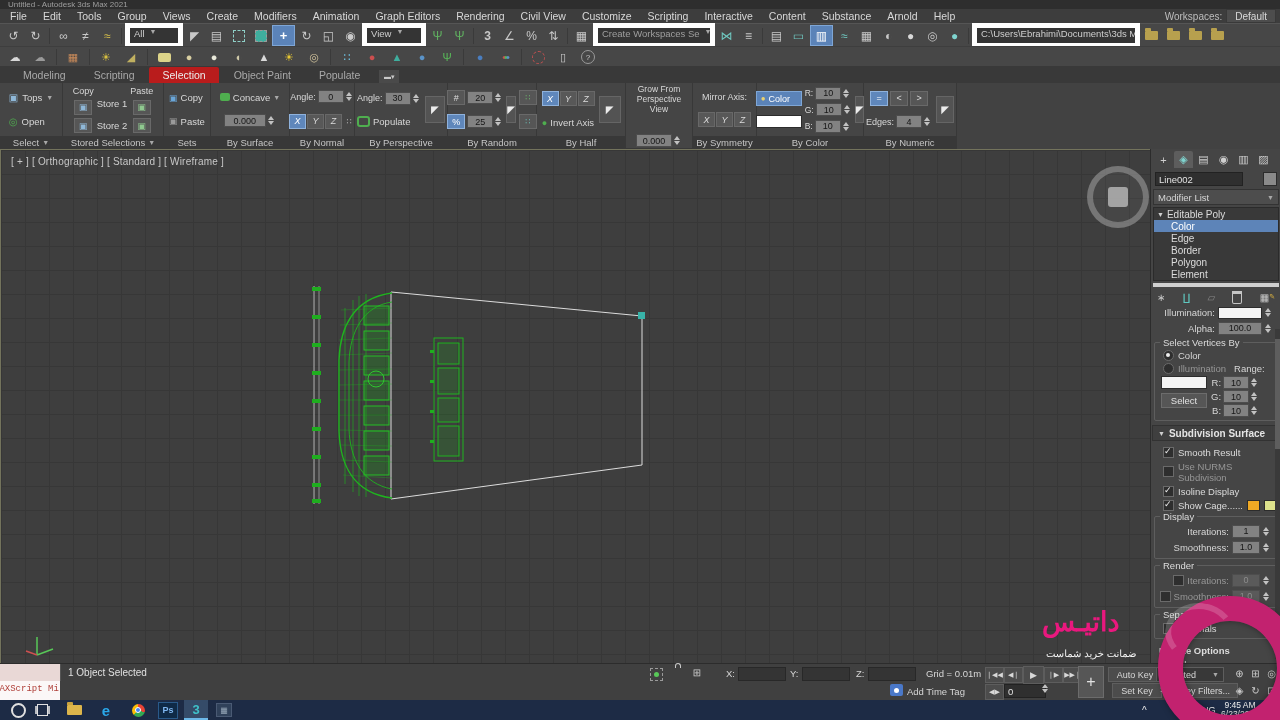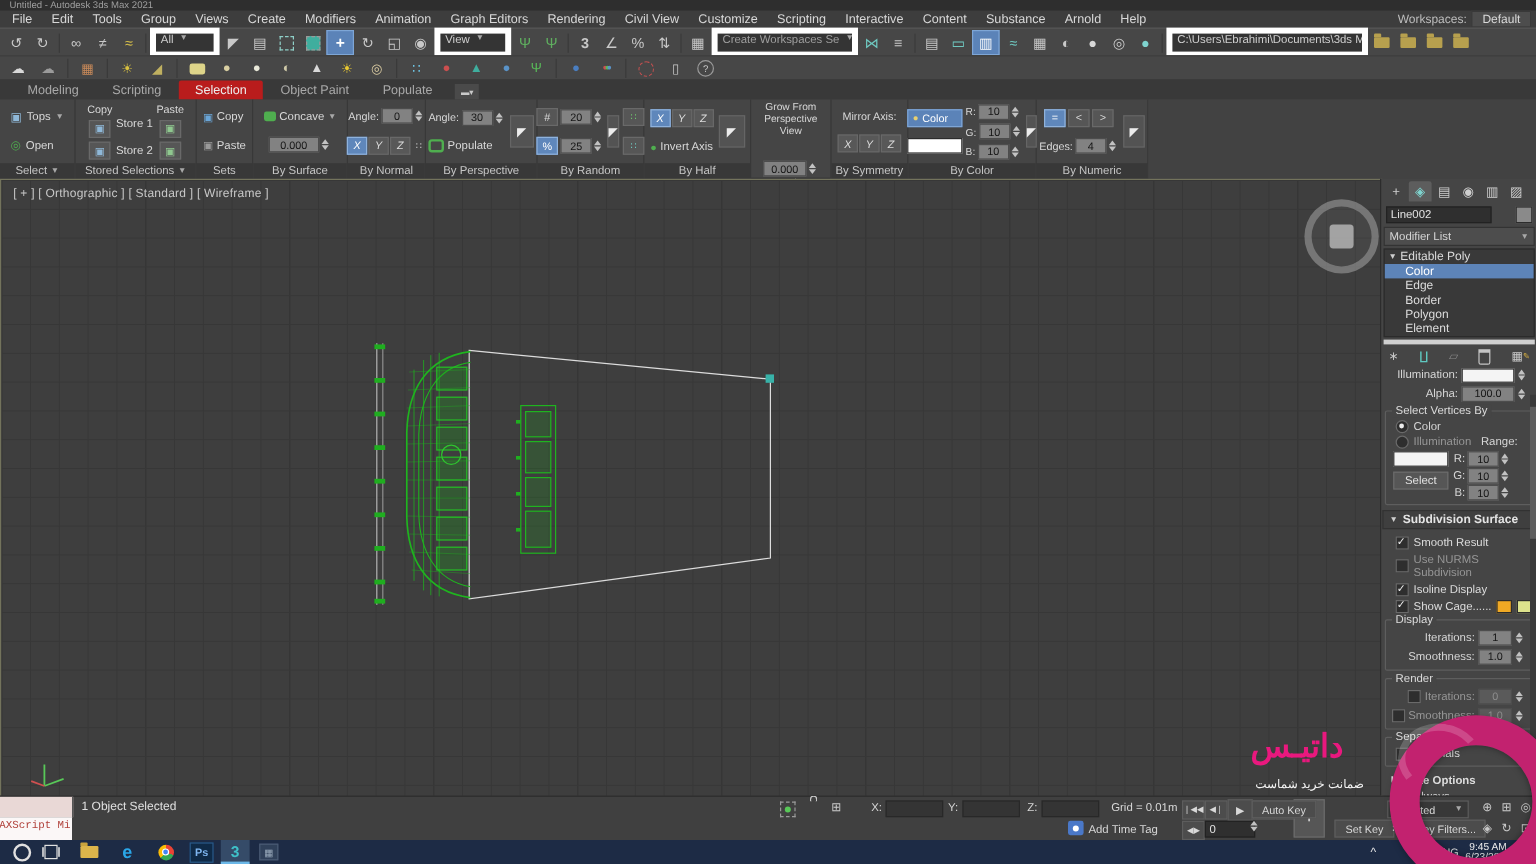--- a/index.html
+++ b/index.html
@@ -805,21 +805,21 @@
     <span class="a tctl" style="left:1023px;top:2px;width:19px;height:16px;font-size:9px">▶</span>
     <span class="a tctl" style="left:1044px;top:3px">❘▶</span>
     <span class="a tctl" style="left:1063px;top:3px">▶▶❘</span>
     <span class="a tctl" style="left:985px;top:20px">◀▶</span>
     <span class="a dkfld" style="left:1004px;top:20px;width:34px">0</span>
     <span class="a spin" style="left:1042px;top:20px">
         <i class="u"></i>
         <i class="d"></i>
       </span>
     <span class="a btn" style="left:1078px;top:2px;width:24px;height:30px;font-size:16px">+</span>
-    <span class="a kbtn" style="left:1043px;top:3px;width:44px">Auto Key</span>
+    <span class="a kbtn" style="left:1108px;top:3px;width:44px">Auto Key</span>
     <span class="a kbtn" style="left:1156px;top:3px;width:58px;justify-content:space-between;background:#383838">
         <span>Selected</span>
         <span class="car">▼</span>
       </span>
     <span class="a kbtn" style="left:1112px;top:19px;width:40px">Set Key</span>
     <span class="a ic" style="left:1156px;top:19px;width:14px;height:13px;font-size:9px">∷</span>
     <span class="a kbtn" style="left:1172px;top:19px;width:56px">Key Filters...</span>
     <span class="a ic" style="left:1232px;top:2px;width:15px;height:14px;font-size:10px">⊕</span>
     <span class="a ic" style="left:1248px;top:2px;width:15px;height:14px;font-size:10px">⊞</span>
     <span class="a ic" style="left:1264px;top:2px;width:15px;height:14px;font-size:10px">◎</span>

